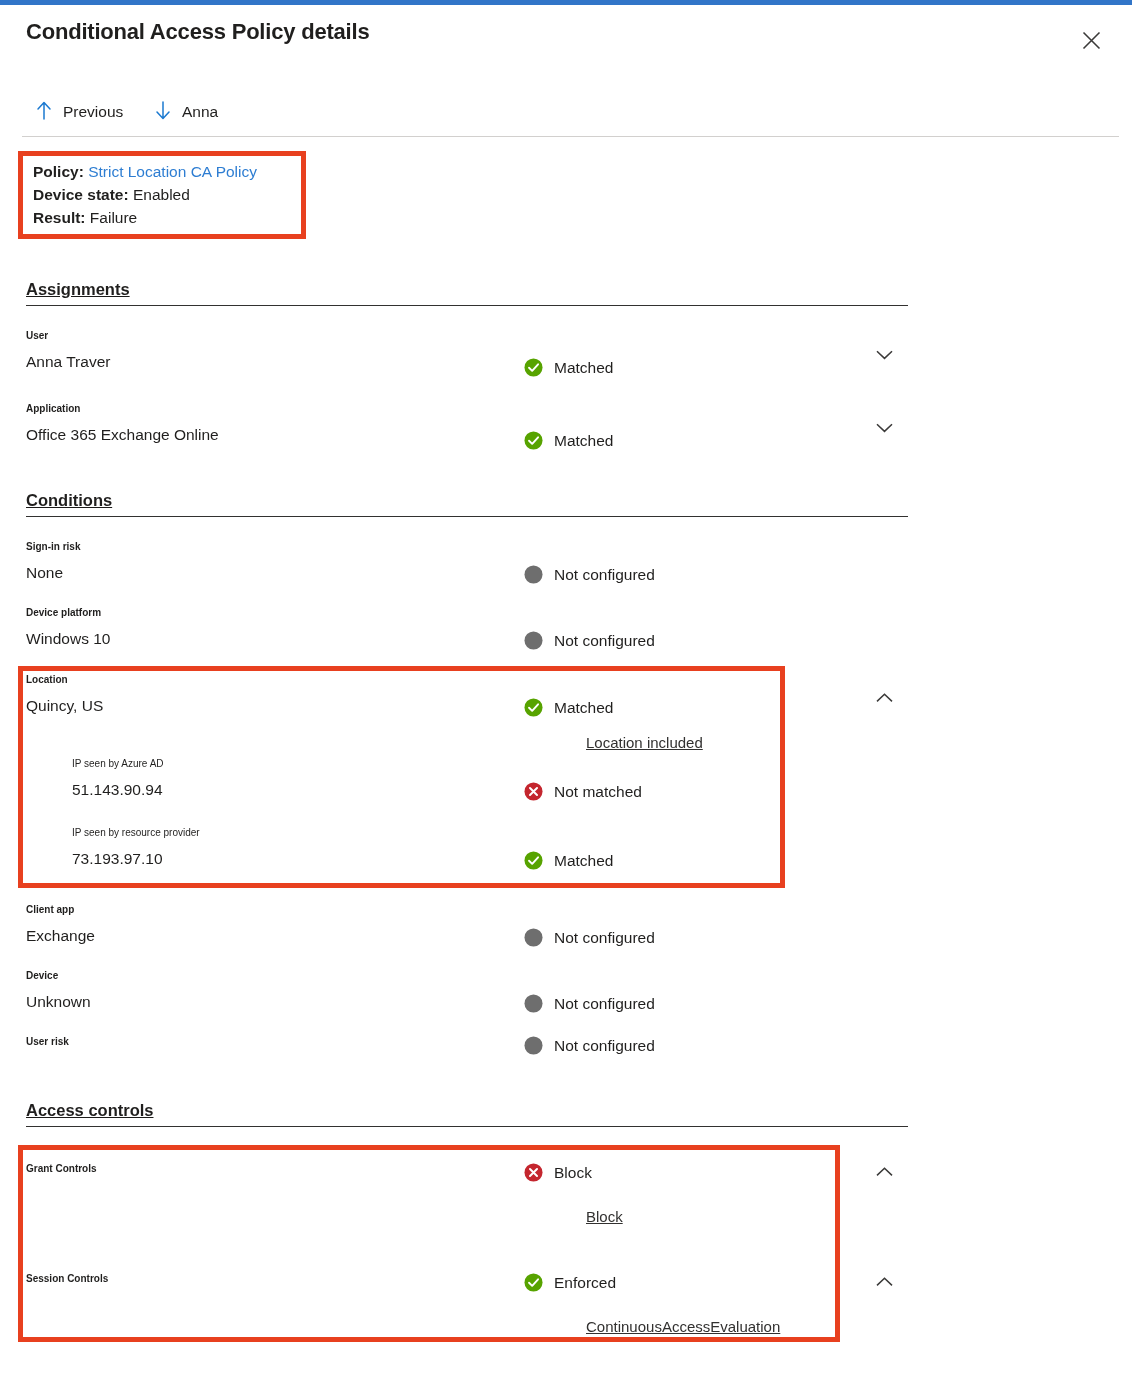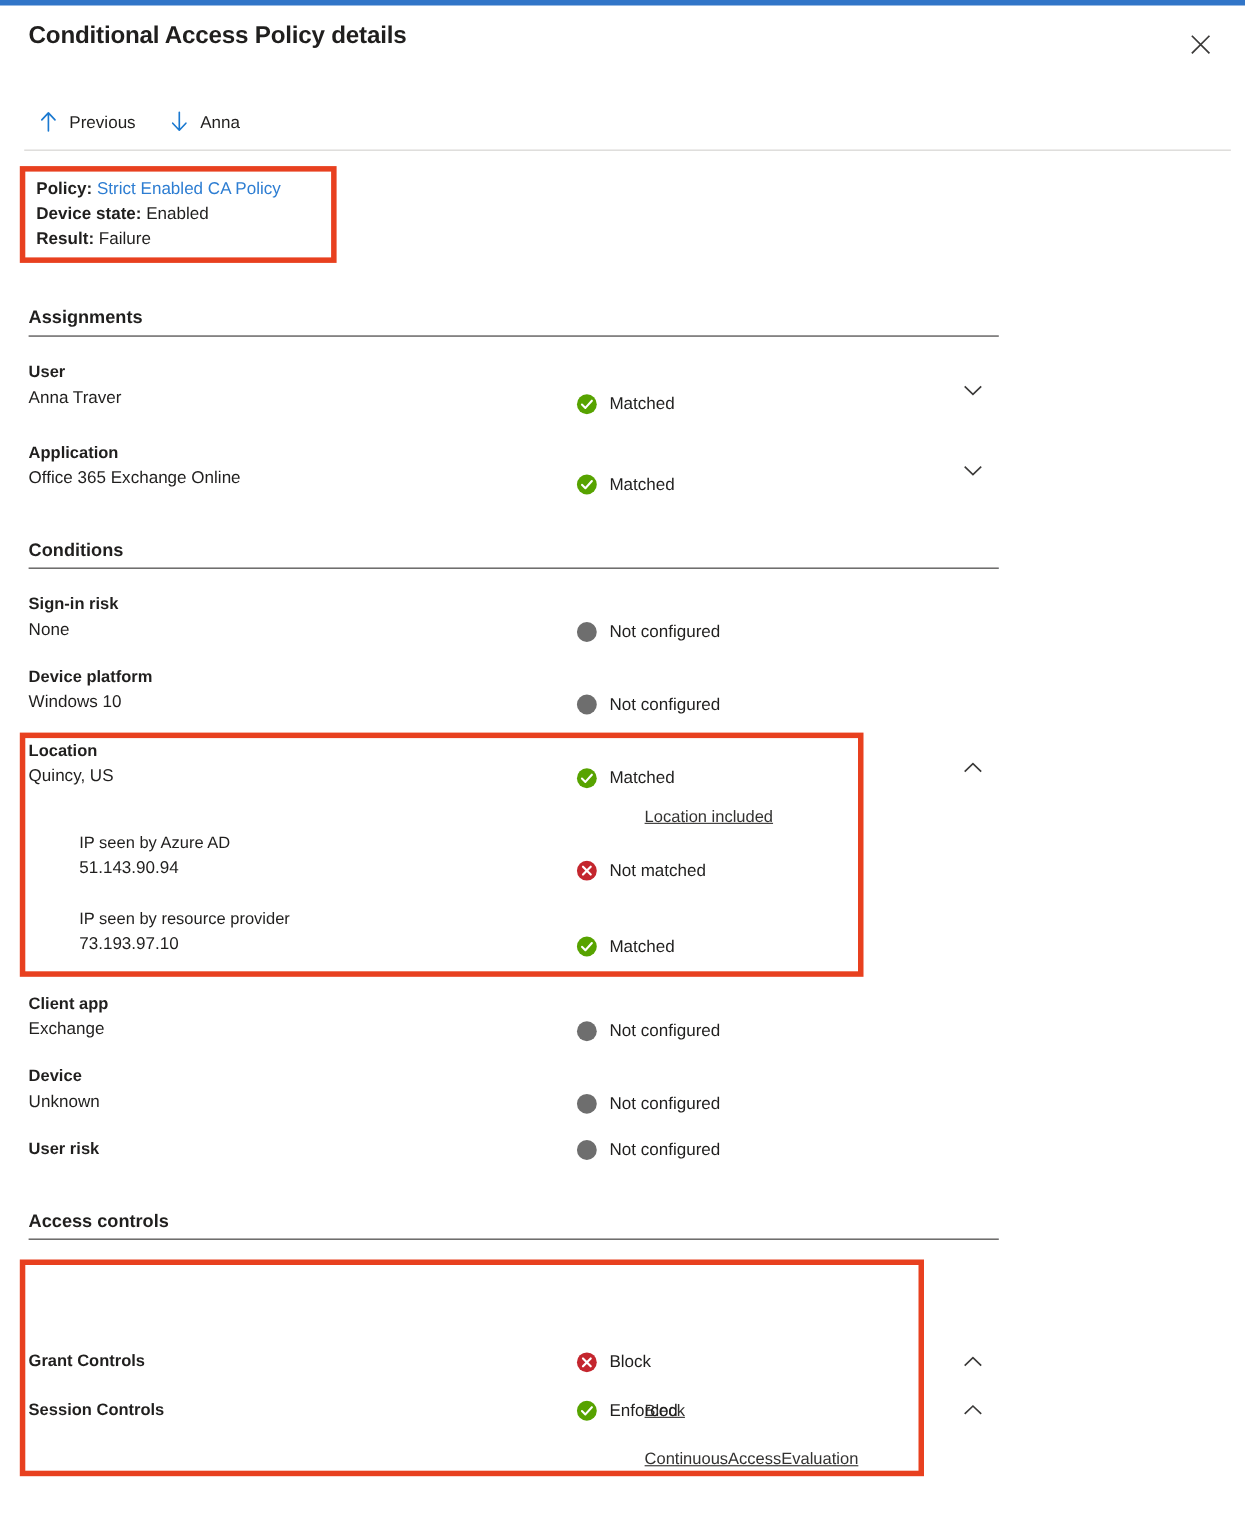--- a/index.html
+++ b/index.html
@@ -69,35 +69,35 @@
   .policy-line {
     font-size: 15.5px; line-height: 23px; color: #201f1e; white-space: nowrap;
   }
   .policy-line b { font-weight: bold; }
   .policy-link { color: #2d7dd2; }
 
   
   .content { position: absolute; top: 0; left: 0; width: 1132px; }
 
   .section-head {
-    position: absolute; left: 26px; width: 882px;
+    position: absolute; left: 26px; width: 882px; text-decoration: underline;
   }
   .section-head .sh-text {
     font-size: 16.5px; font-weight: bold; color: #201f1e; display: block;
     padding-bottom: 6px;
   }
   .section-head .sh-rule {
     display: block; height: 1px; background: #323130; width: 882px;
   }
 
   
   .row { position: absolute; left: 0; width: 1132px; height: 1px; }
   .r-label {
     position: absolute; left: 26px; top: 0;
-    font-size: 15px; font-weight: bold; color: #201f1e; white-space: nowrap;
+    font-size: 10px; font-weight: bold; color: #201f1e; white-space: nowrap;
   }
   .r-value {
     position: absolute; left: 26px; top: 23px;
     font-size: 15.5px; color: #201f1e; white-space: nowrap;
   }
   .r-label.indent { left: 72px; font-weight: normal; }
   .r-value.indent { left: 72px; }
 
   .r-status {
     position: absolute; left: 524px;
@@ -159,21 +159,21 @@
       </svg>
     </span>
     <span>Anna</span>
   </button>
 </div>
 <div class="cmd-divider"></div>
 
 <div class="policy-box">
   <div class="policy-line">
     <b>Policy:</b>
-    <span class="policy-link">Strict Enabled CA Policy</span>
+    <span class="policy-link">Strict Location CA Policy</span>
   </div>
   <div class="policy-line">
     <b>Device state:</b>
     <span>Enabled</span>
   </div>
   <div class="policy-line">
     <b>Result:</b>
     <span>Failure</span>
   </div>
 </div>
@@ -318,21 +318,21 @@
       </svg>
       <span>Not configured</span>
     </span>
   </div>
 
   <div class="section-head" style="top:1101px">
     <span class="sh-text">Access controls</span>
     <span class="sh-rule"></span>
   </div>
 
-  <div class="row" style="top:1229px">
+  <div class="row" style="top:1163px">
     <span class="r-label">Grant Controls</span>
     <span class="r-status" style="top:0px">
       <svg class="ico" viewBox="0 0 20 20" aria-hidden="true">
         <circle cx="10" cy="10" r="9.5" fill="#c4262e"></circle>
         <path d="M6.3 6.3 L13.7 13.7 M13.7 6.3 L6.3 13.7" stroke="#ffffff" stroke-width="2.1" fill="none" stroke-linecap="round"></path>
       </svg>
       <span>Block</span>
     </span>
     <span class="chev" style="top:-1px">
       <svg width="17" height="10" viewBox="0 0 17 10" aria-hidden="true">

